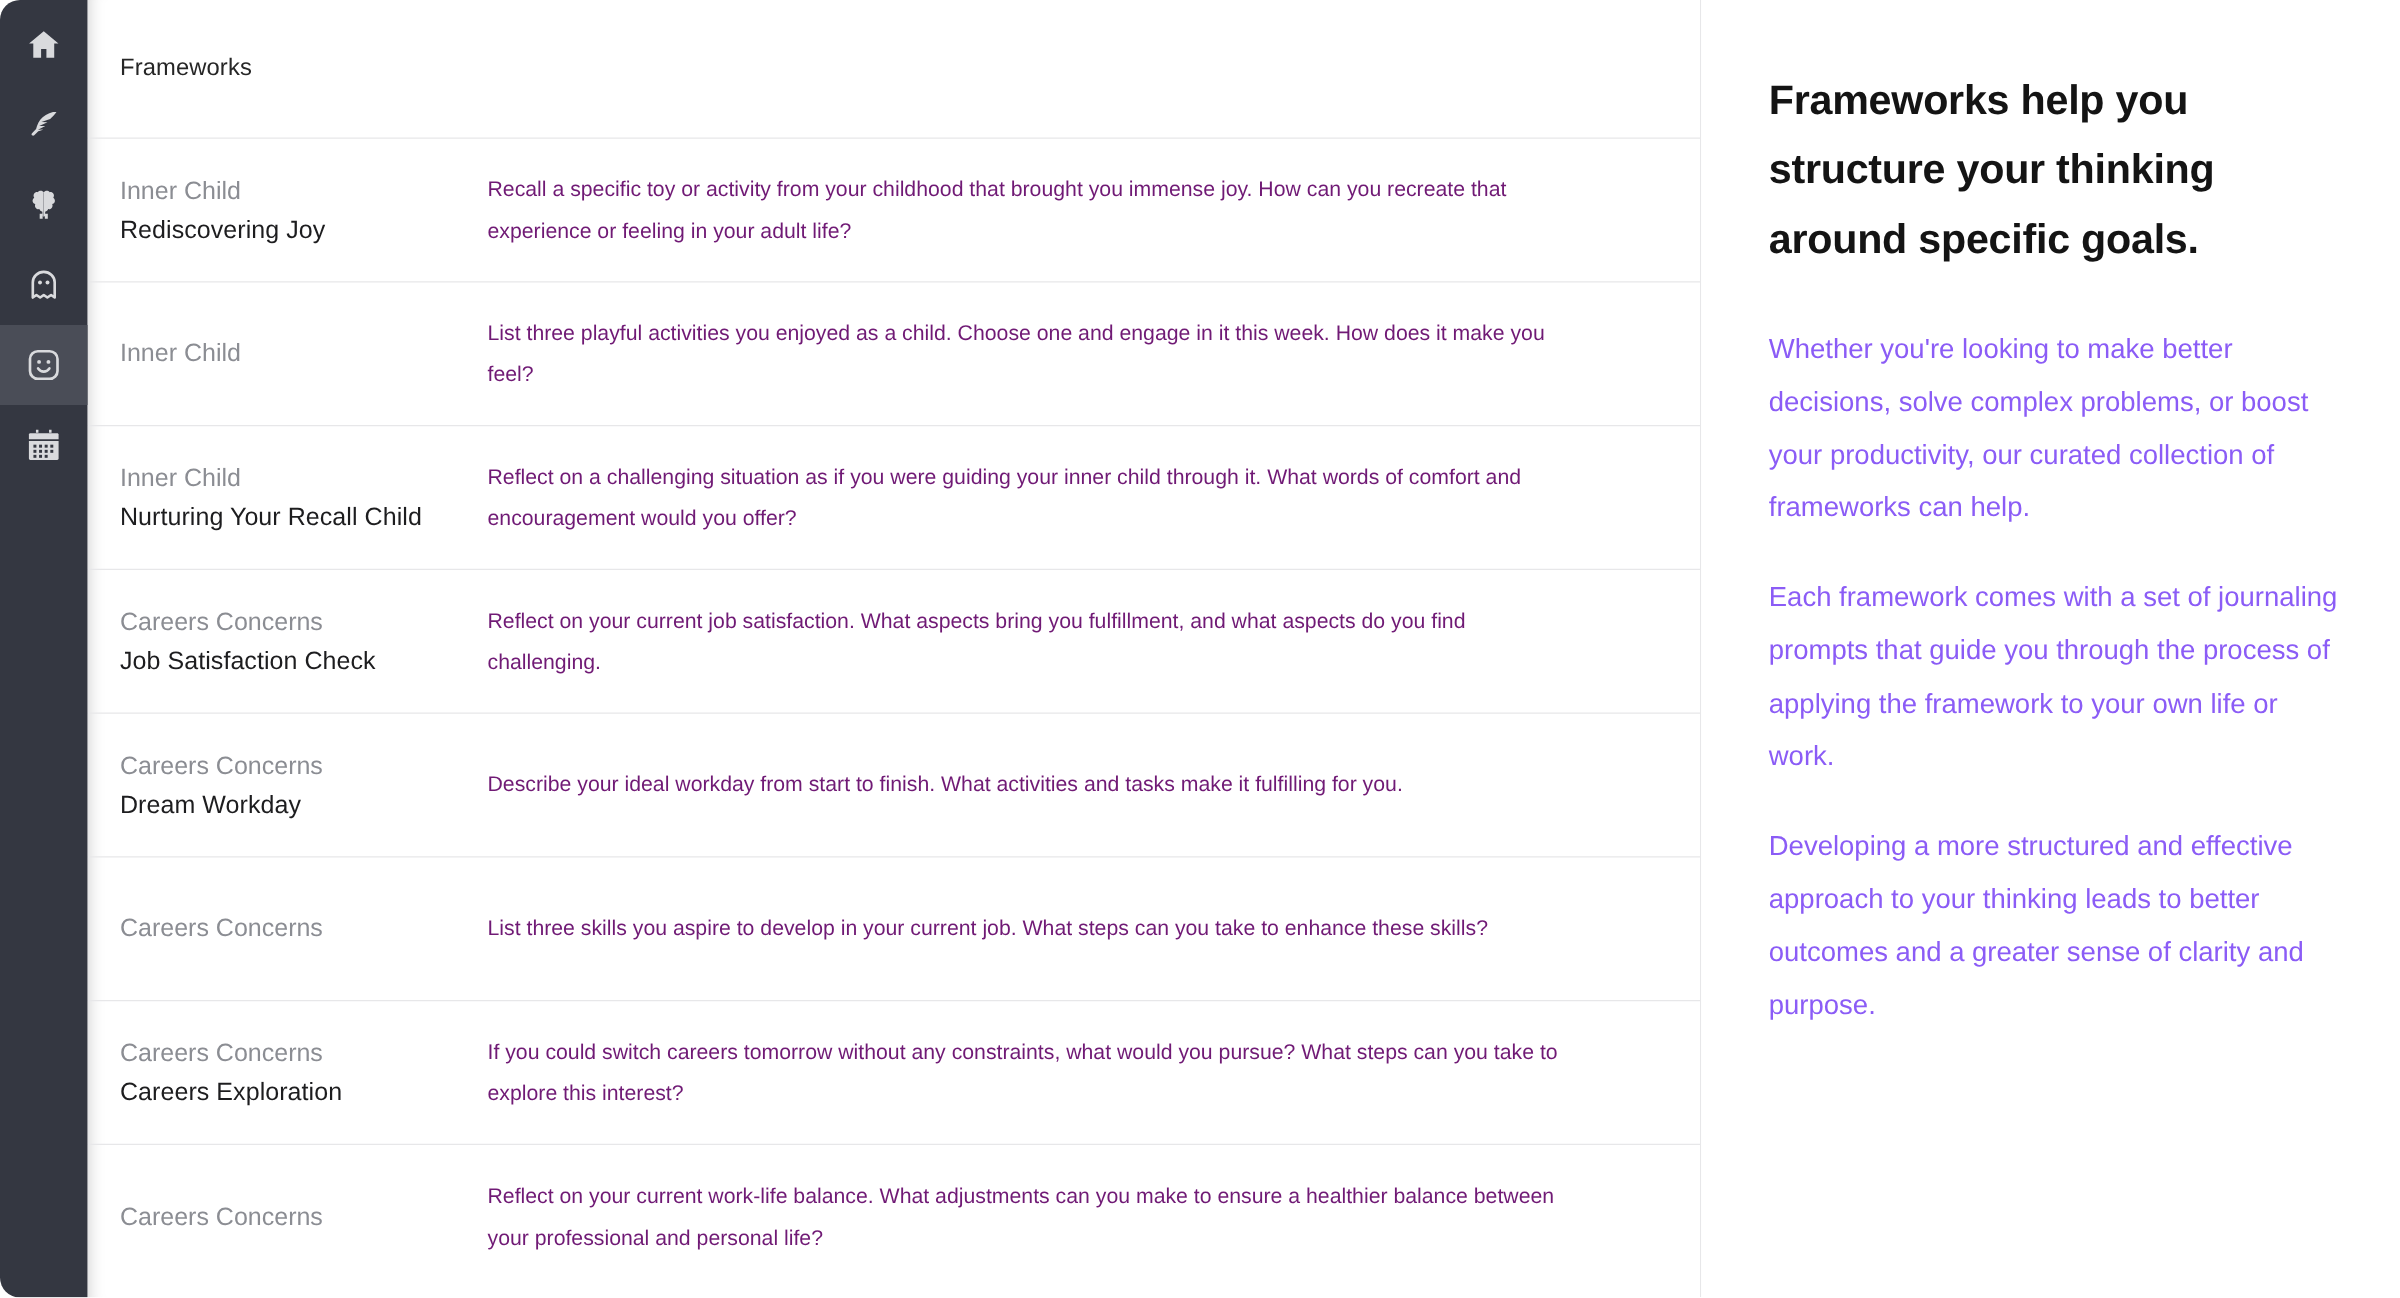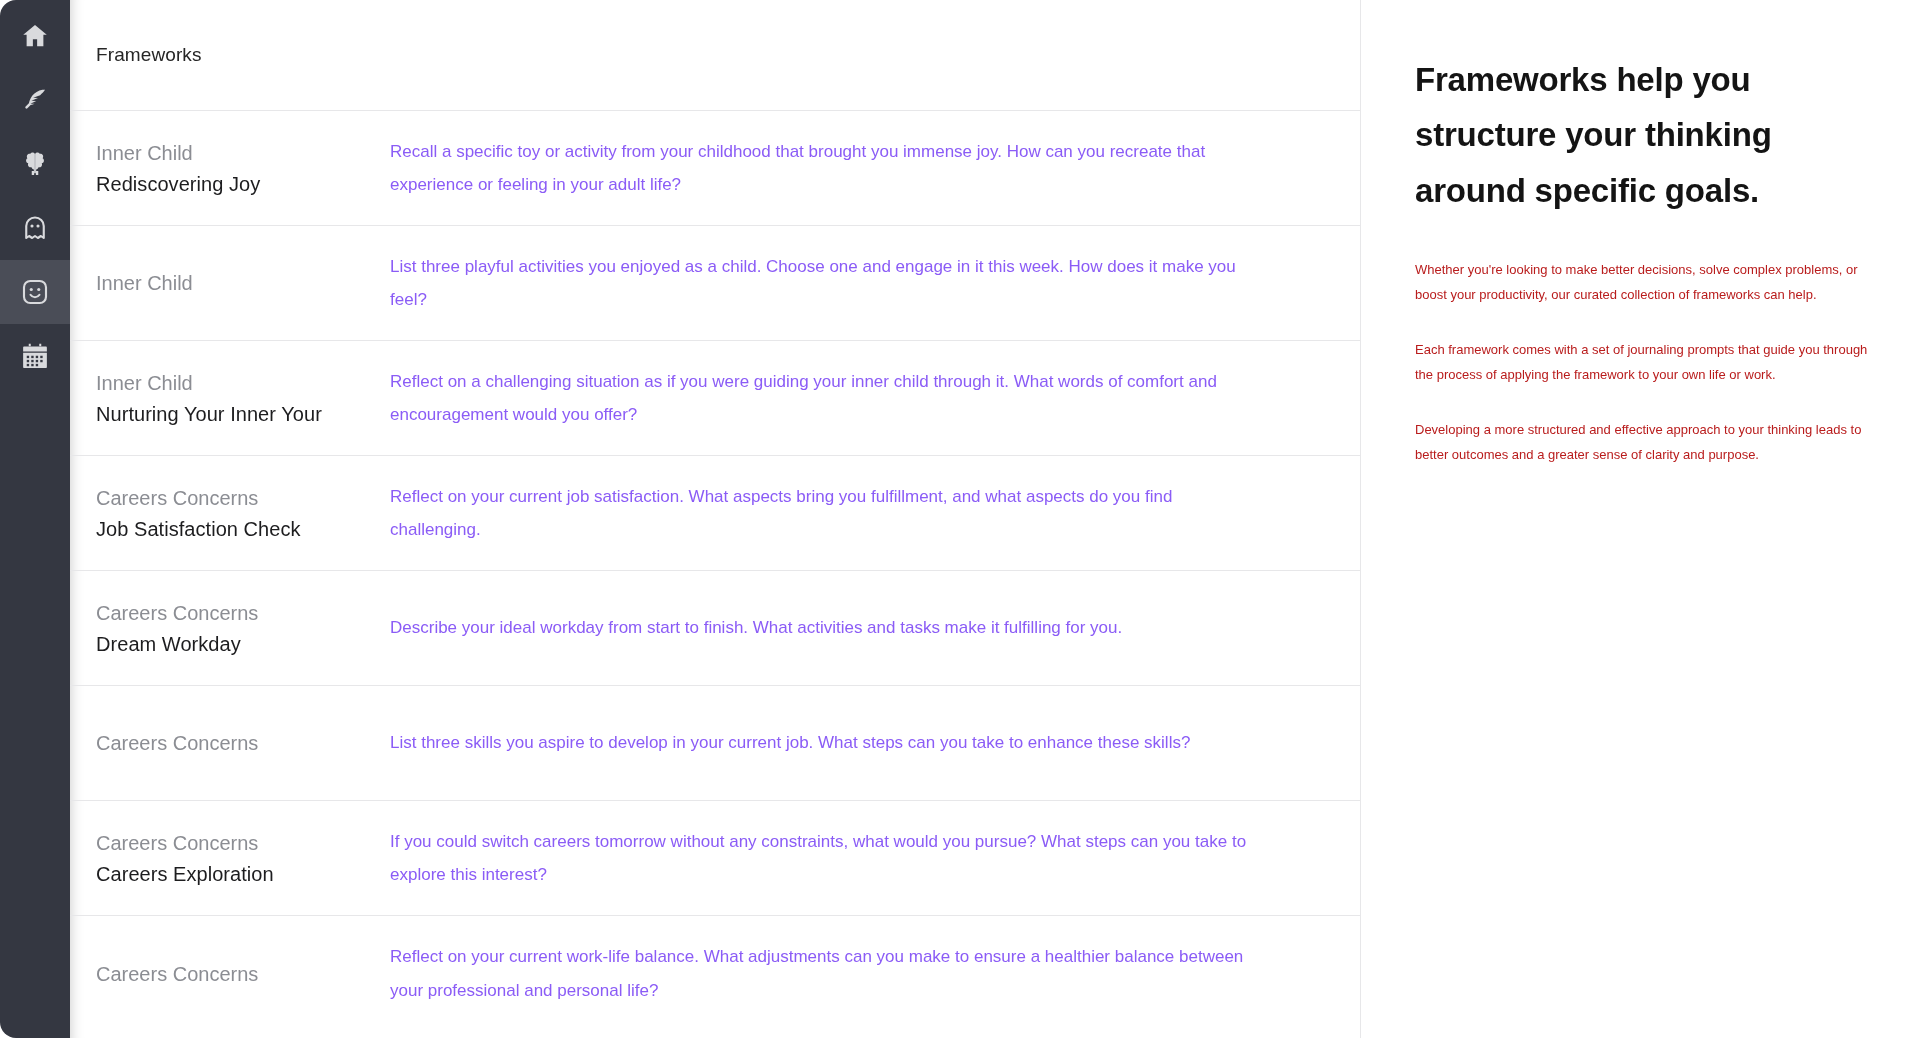--- a/index.html
+++ b/index.html
@@ -106,21 +106,21 @@
     color: #1d1d1f;
     line-height: 1.55;
     font-weight: 400;
     letter-spacing: 0.05px;
   }
   .row-prompt {
     flex: 1 1 auto;
     padding-right: 60px;
     font-size: 17px;
     line-height: 1.95;
-    color: #8b5cf6;
+    color: #701a75;
     max-width: 930px;
   }
 
   
   .info-pane {
     flex: 1 1 auto;
     background: #ffffff;
     border-left: 1px solid #e7e7e9;
     padding: 52px 44px 0 54px;
     border-top-right-radius: 16px;
@@ -129,23 +129,23 @@
   .info-heading {
     font-size: 33px;
     line-height: 1.68;
     font-weight: 700;
     color: #141414;
     letter-spacing: -0.2px;
     margin-bottom: 40px;
     max-width: 400px;
   }
   .info-p {
-    font-size: 13px;
+    font-size: 22px;
     line-height: 1.92;
-    color: #b91c1c;
+    color: #8b5cf6;
     margin-bottom: 30px;
     max-width: 455px;
     margin-top: 10px;
   }
 </style>
 </head>
 <body>
 
 <div id="app">
 
@@ -235,21 +235,21 @@
         </div>
         <div class="row">
           <div class="row-left">
             <div class="row-cat">Inner Child</div>
           </div>
           <div class="row-prompt">List three playful activities you enjoyed as a child. Choose one and engage in it this week. How does it make you feel?</div>
         </div>
         <div class="row">
           <div class="row-left">
             <div class="row-cat">Inner Child</div>
-            <div class="row-title">Nurturing Your Inner Your</div>
+            <div class="row-title">Nurturing Your Recall Child</div>
           </div>
           <div class="row-prompt">Reflect on a challenging situation as if you were guiding your inner child through it. What words of comfort and encouragement would you offer?</div>
         </div>
         <div class="row">
           <div class="row-left">
             <div class="row-cat">Careers Concerns</div>
             <div class="row-title">Job Satisfaction Check</div>
           </div>
           <div class="row-prompt">Reflect on your current job satisfaction. What aspects bring you fulfillment, and what aspects do you find challenging.</div>
         </div>

